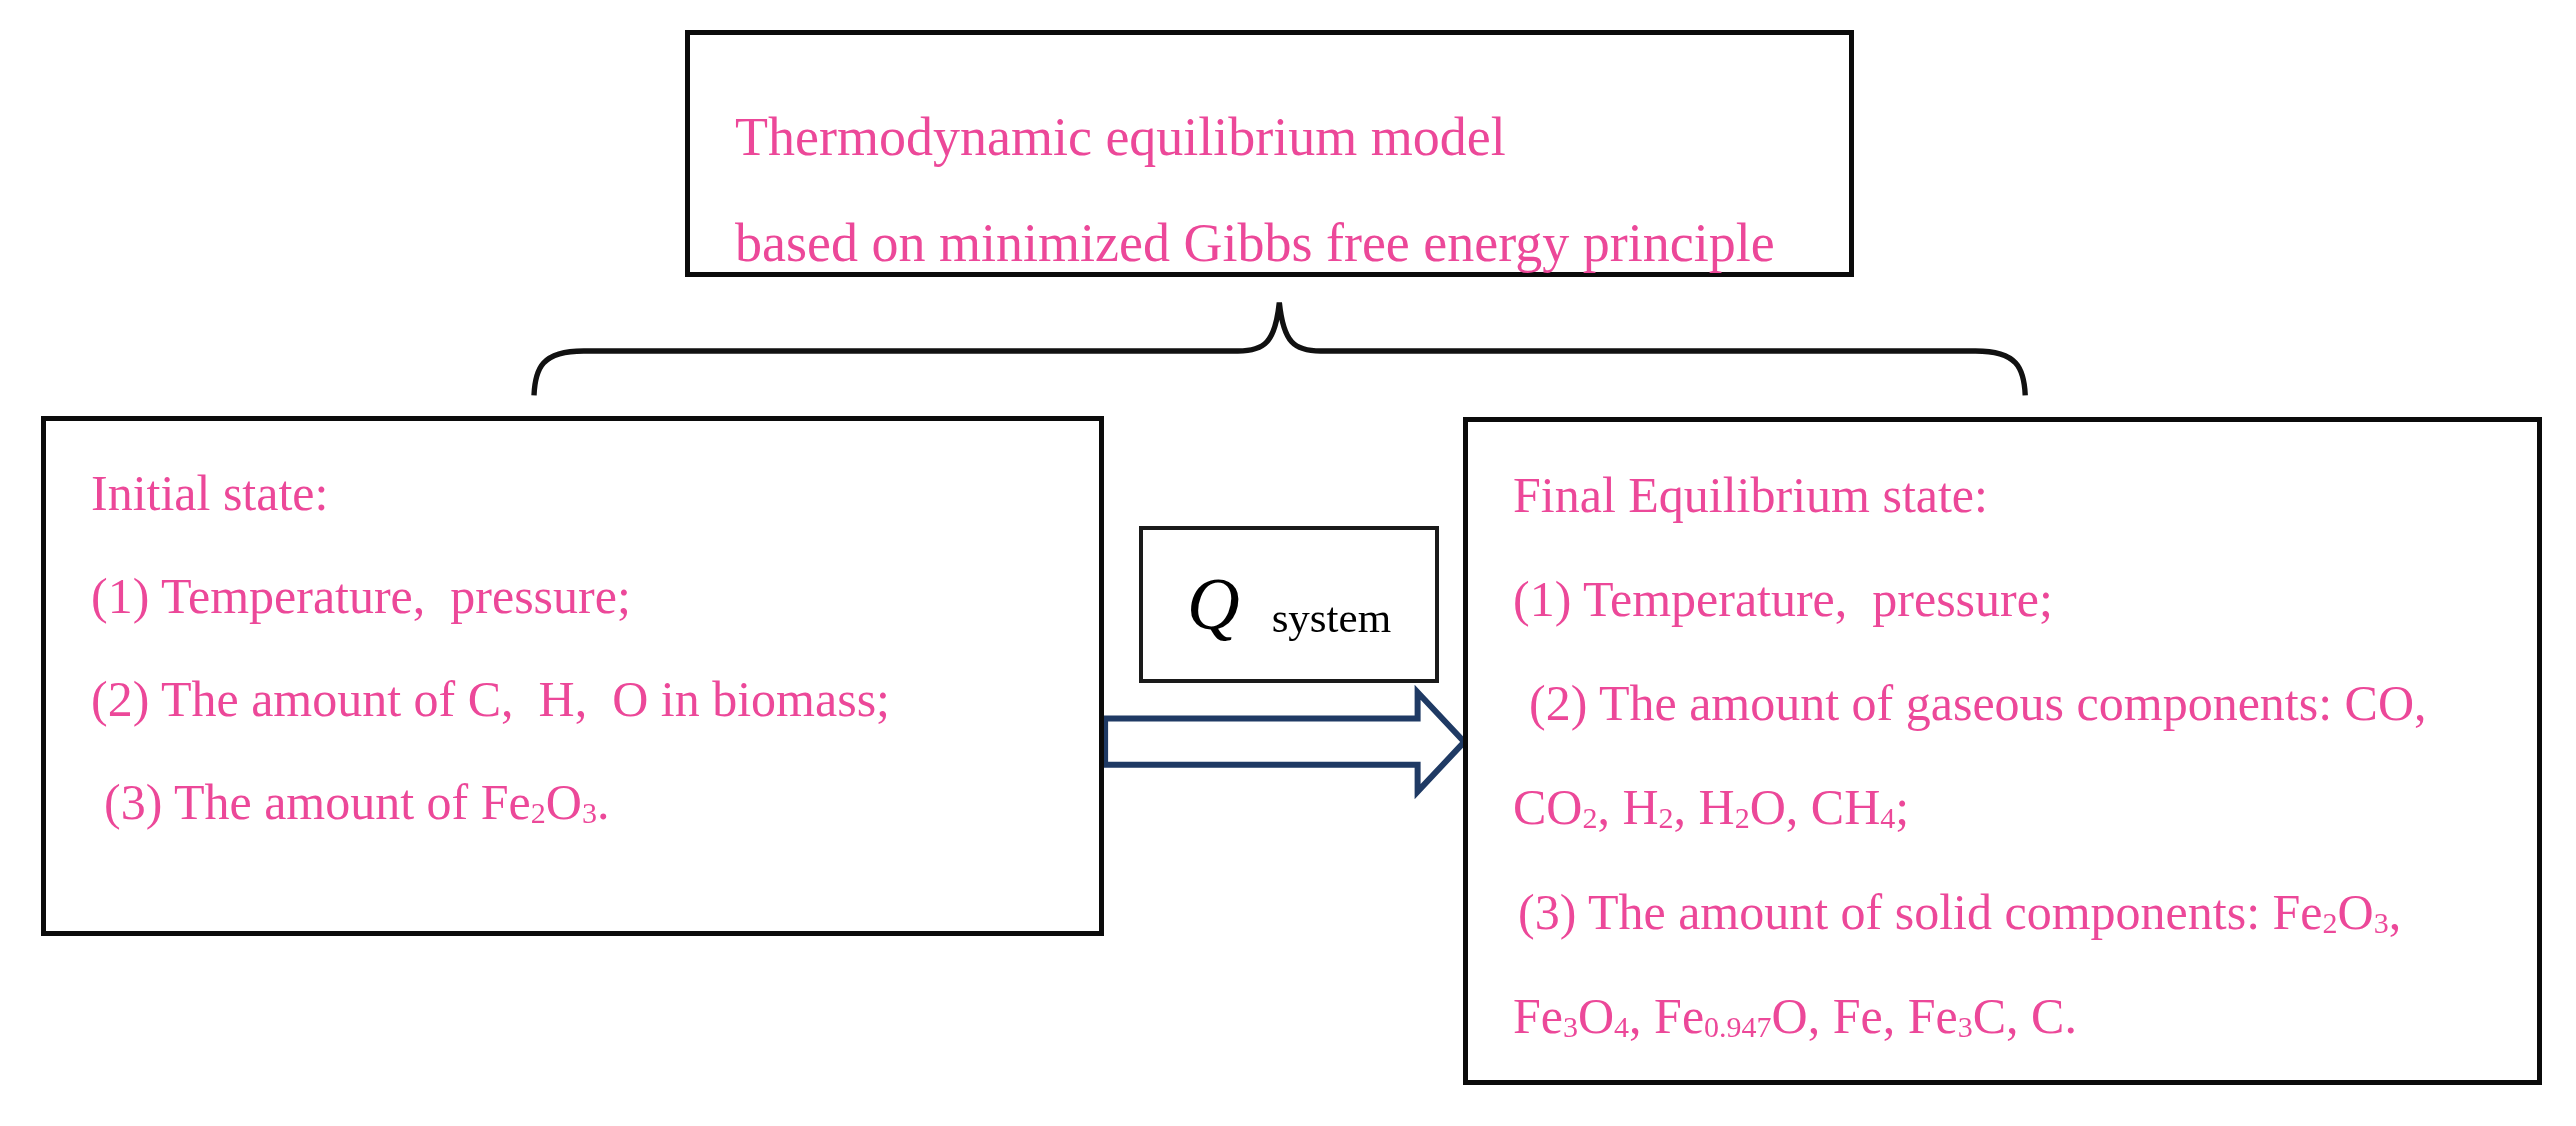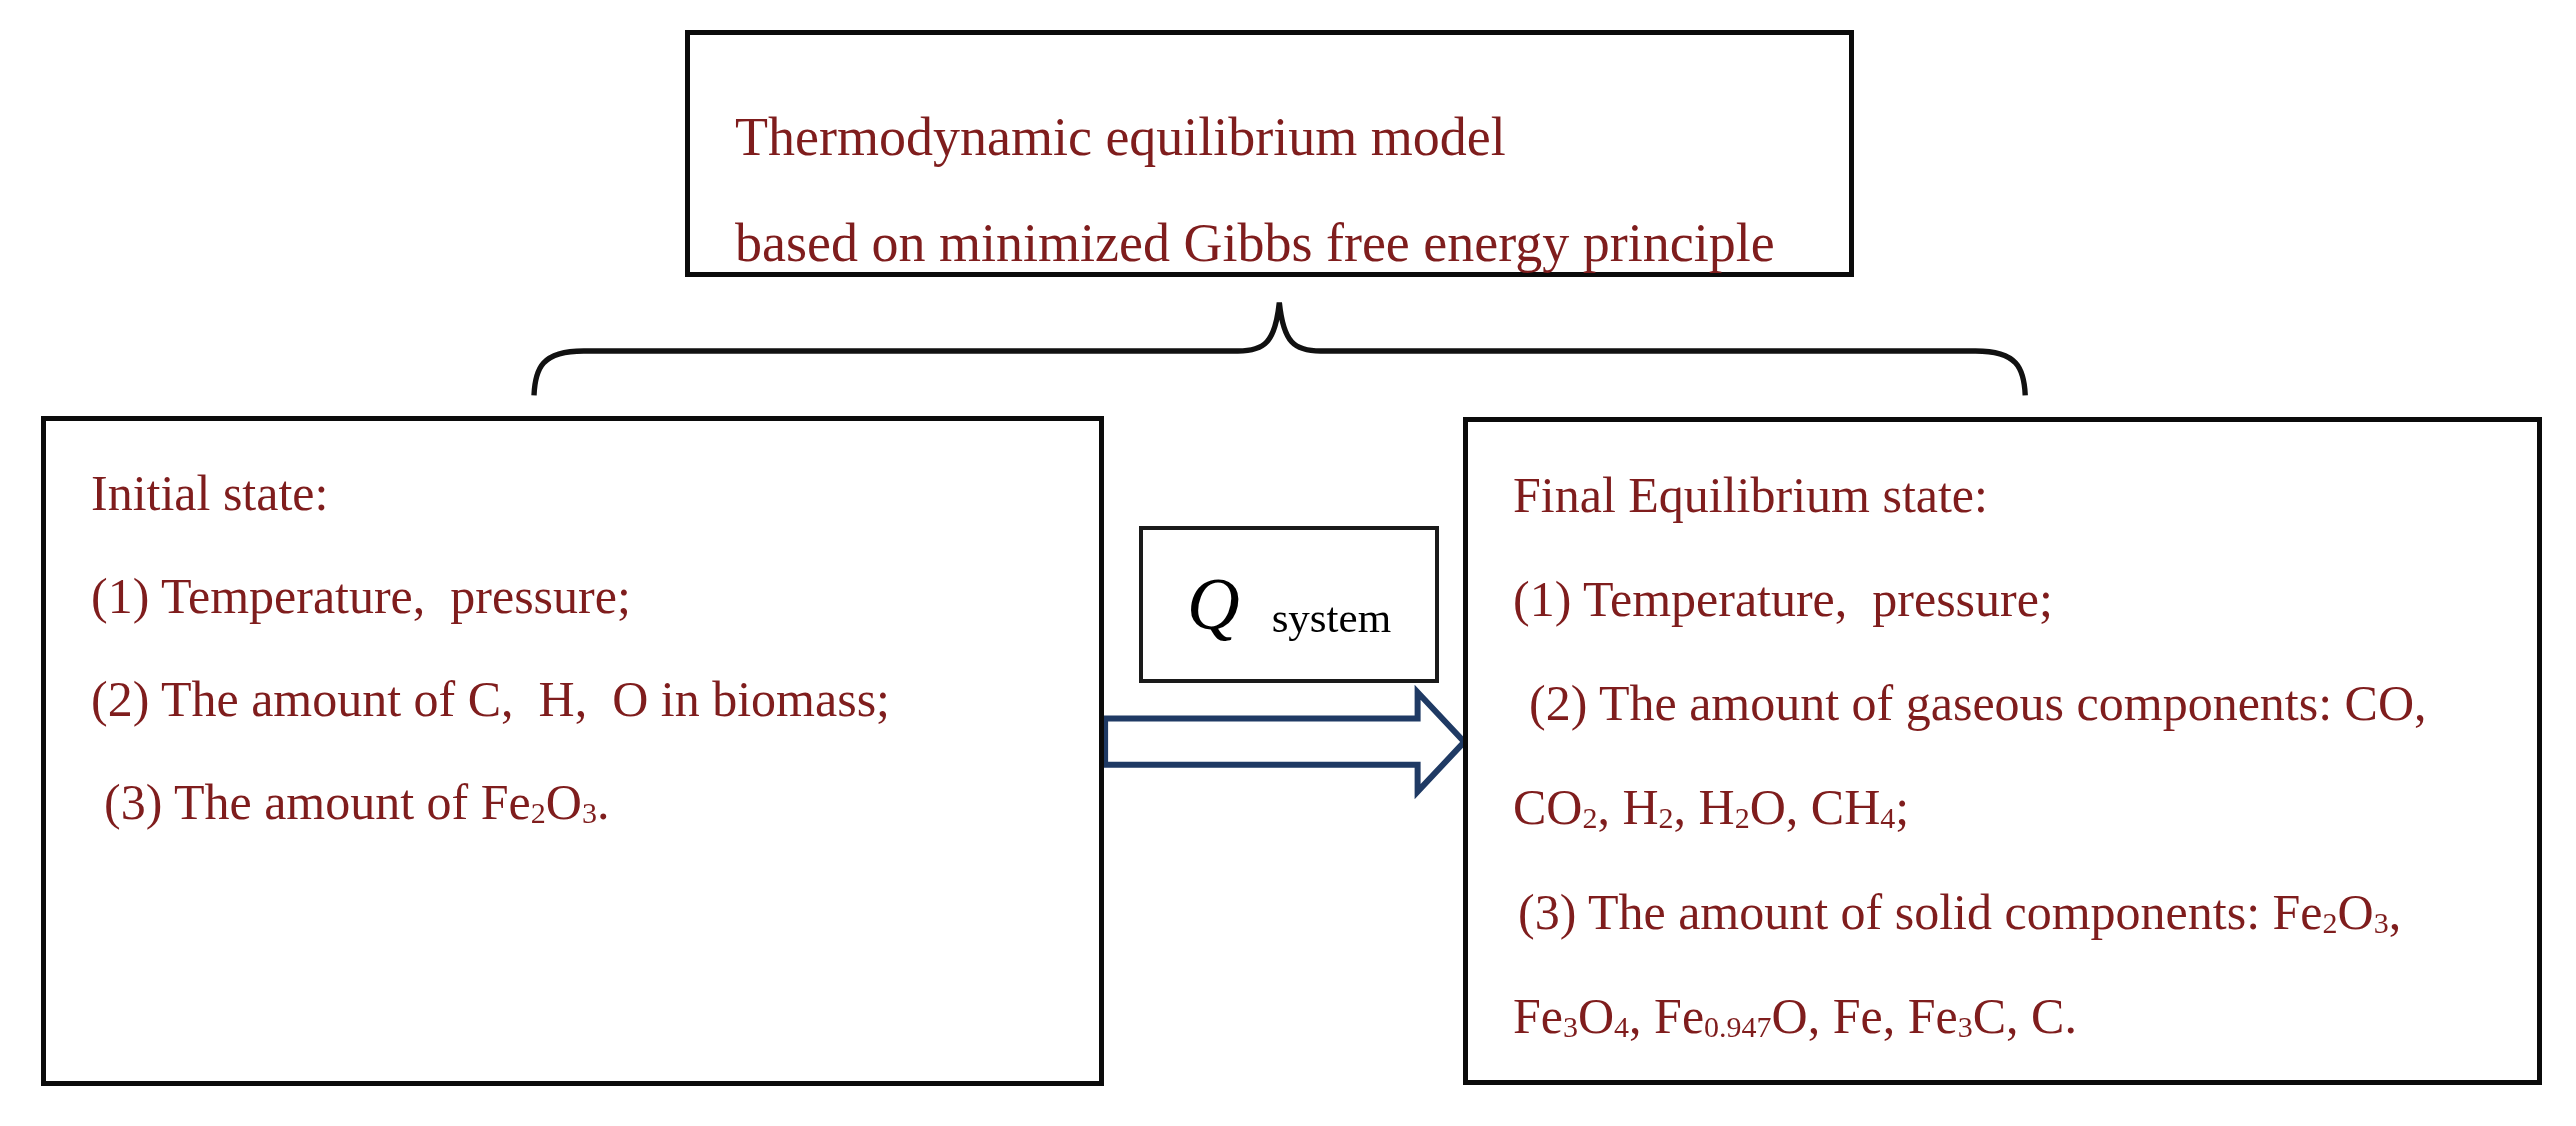--- a/index.html
+++ b/index.html
@@ -14,33 +14,33 @@
   }
   .box {
     position: absolute;
     background: #ffffff;
     border: 5.4px solid #0b0b0b;
   }
   .txt {
     position: absolute;
     white-space: nowrap;
     line-height: 1;
-    color: #7f1d1d;
+    color: #ec4899;
   }
   .t90 { font-size: 54px; }
   .t84 { font-size: 50px; }
   sub {
     font-size: 0.6em;
     line-height: 0;
     vertical-align: baseline;
     position: relative;
     top: 0.13em;
   }
   #top-box   { left: 685px; top: 30px;  width: 1169px; height: 247px; }
-  #left-box  { left: 41px;   top: 416px; width: 1063px; height: 670px; }
+  #left-box  { left: 41px;   top: 416px; width: 1063px; height: 520px; }
   #right-box { left: 1463px; top: 417px; width: 1079px; height: 668px; font-family: Liberation Serif, serif; }
   #q-box {
     position: absolute;
     left: 1139px; top: 526px; width: 300px; height: 157px;
     background: #ffffff;
     border: 4.8px solid #1a1a1a;
     display: flex;
     align-items: center;
     justify-content: center;
   }

